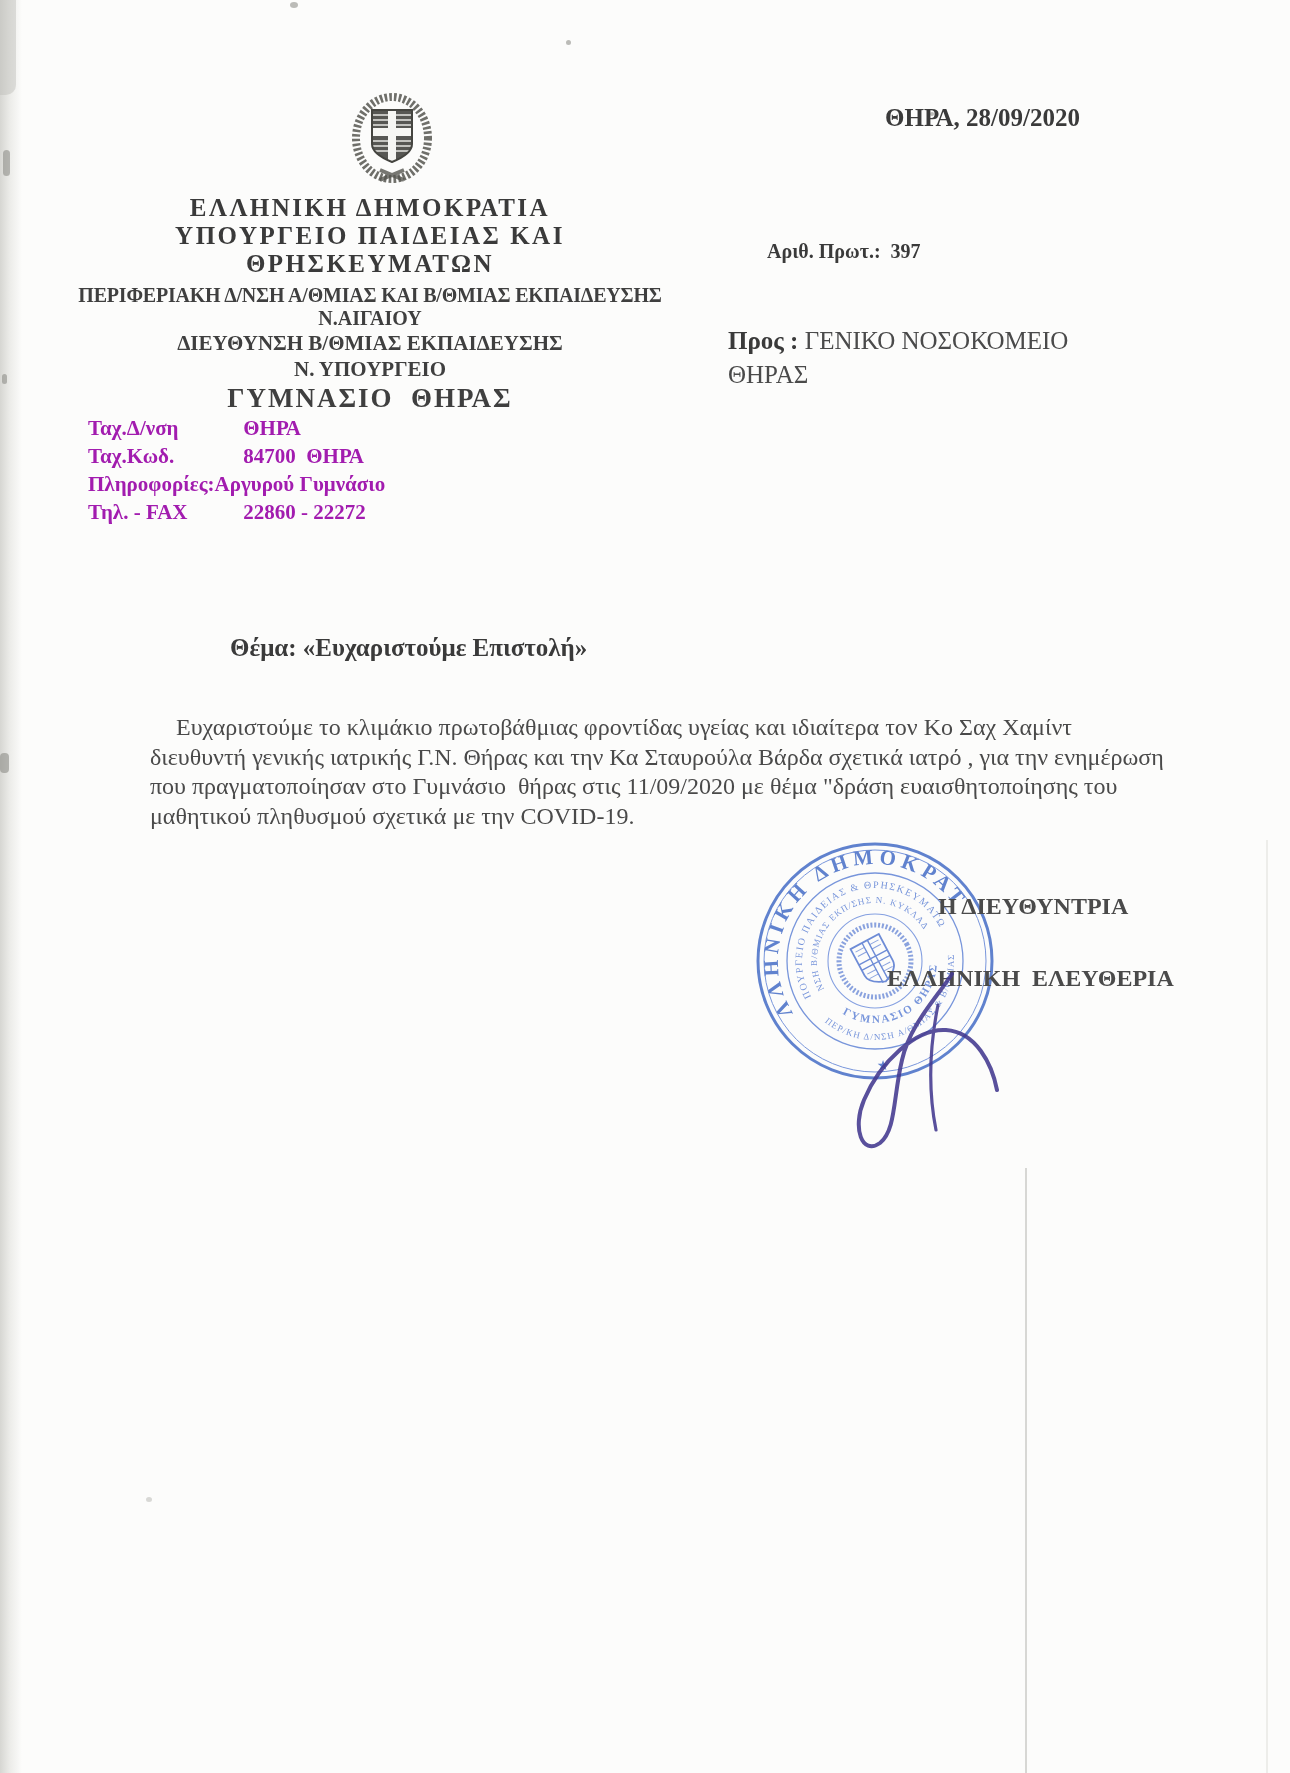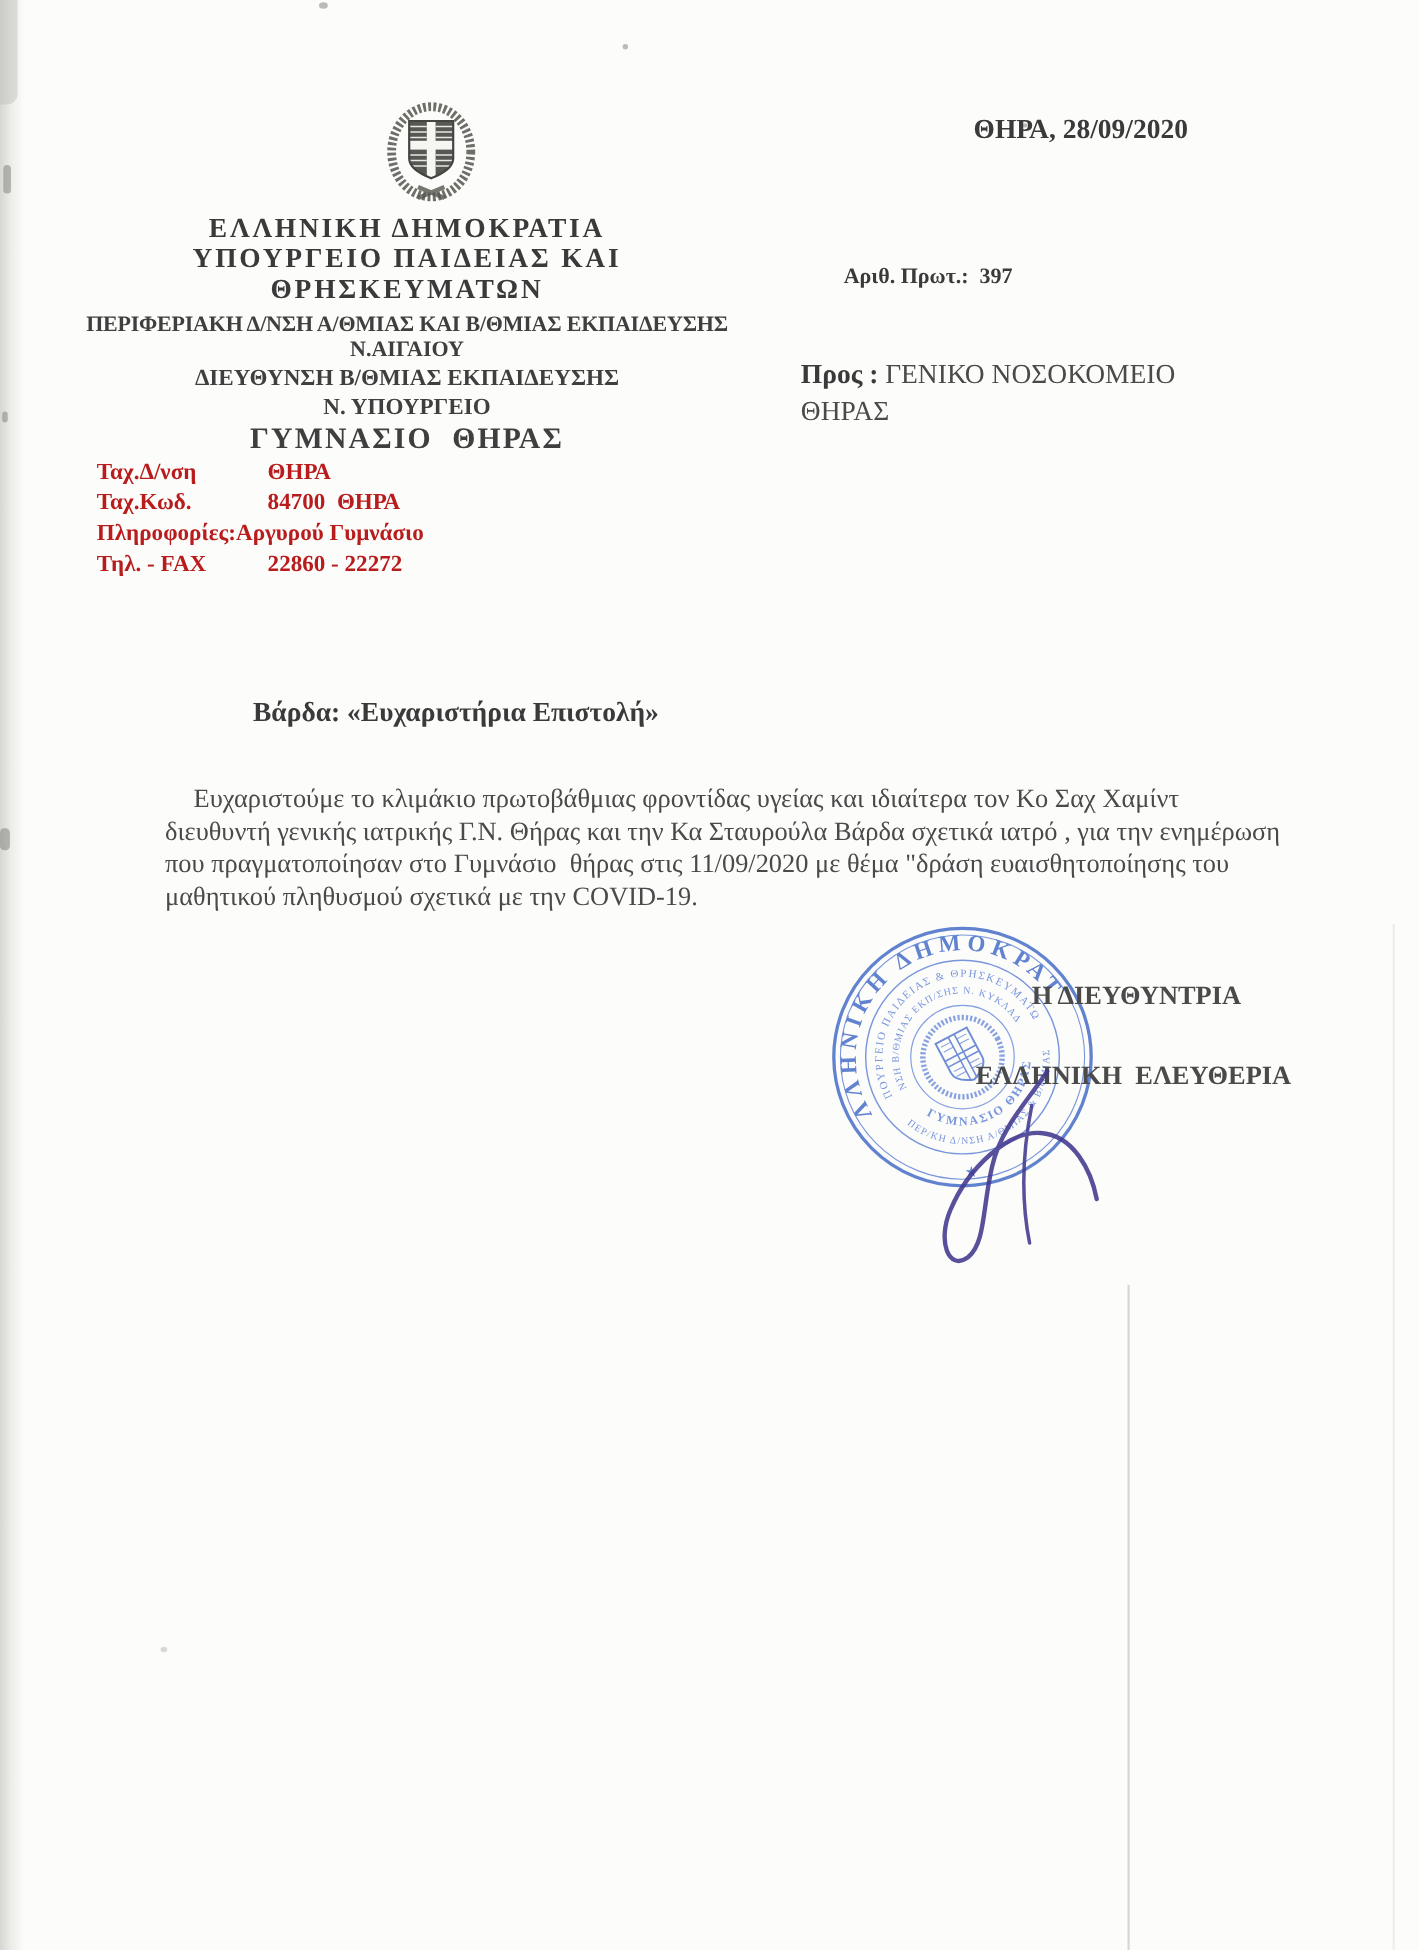--- a/index.html
+++ b/index.html
@@ -14,21 +14,21 @@
   .scanline-b{position:absolute;left:1266px;top:840px;width:2px;height:933px;background:#ededea;}
   
   .letterhead{position:absolute;left:60px;top:92px;width:620px;text-align:center;}
   .emblem{display:block;margin:0 auto 8px;transform:translateX(22px);}
   .lh-l1{font-size:25px;font-weight:700;line-height:28px;letter-spacing:2.5px;color:#3a3a3a;}
   .lh-l4{font-size:20px;font-weight:700;line-height:24px;margin-top:5px;letter-spacing:-0.2px;}
   .lh-l5{font-size:20px;font-weight:700;line-height:23px;}
   .lh-l6{font-size:21px;font-weight:700;line-height:26px;}
   .lh-l8{font-size:27px;font-weight:700;line-height:31px;letter-spacing:2px;margin-top:1px;}
   
-  .contact{position:absolute;left:88px;top:414px;font-size:21px;font-weight:700;color:#b91c1c;}
+  .contact{position:absolute;left:88px;top:414px;font-size:21px;font-weight:700;color:#a21caf;}
   .contact .row{height:28px;line-height:28px;}
   .contact .lab{display:inline-block;width:150px;}
   .keep-sp{white-space:pre-wrap;}
   
   .dateline{position:absolute;left:885px;top:104px;font-size:25px;font-weight:700;color:#3a3a3a;}
   .refline{position:absolute;left:720px;top:240px;font-size:20px;font-weight:700;color:#3a3a3a;margin-left:47px;}
   .recipient{position:absolute;left:728px;top:312px;width:380px;font-size:25px;line-height:34px;color:#4a4a4a;margin-top:12px;}
   .recipient .b{font-weight:700;color:#3a3a3a;}
   
   .subject{position:absolute;left:230px;top:634px;font-size:25px;font-weight:700;color:#3a3a3a;}
@@ -108,21 +108,21 @@
     </div>
   </div>
 
   <div class="dateline">ΘΗΡΑ, 28/09/2020</div>
   <div class="refline keep-sp"><span>Αριθ. Πρωτ.:</span><span>&nbsp; </span><span>397</span></div>
   <div class="recipient">
     <span class="b">Προς :</span><span> ΓΕΝΙΚΟ ΝΟΣΟΚΟΜΕΙΟ</span><br>
     <span>ΘΗΡΑΣ</span>
   </div>
 
-  <div class="subject">Βάρδα: «Ευχαριστήρια Επιστολή»</div>
+  <div class="subject">Θέμα: «Ευχαριστούμε Επιστολή»</div>
 
   <div class="bodytext">
     <div class="ln first">Ευχαριστούμε το κλιμάκιο πρωτοβάθμιας φροντίδας υγείας και ιδιαίτερα τον Κο Σαχ Χαμίντ</div>
     <div class="ln">διευθυντή γενικής ιατρικής Γ.Ν. Θήρας και την Κα Σταυρούλα Βάρδα σχετικά ιατρό , για την ενημέρωση</div>
     <div class="ln">που πραγματοποίησαν στο Γυμνάσιο  θήρας στις 11/09/2020 με θέμα "δράση ευαισθητοποίησης του</div>
     <div class="ln">μαθητικού πληθυσμού σχετικά με την COVID-19.</div>
   </div>
 
   <svg class="stamp" width="260" height="260" viewBox="0 0 260 260">
     <defs>

